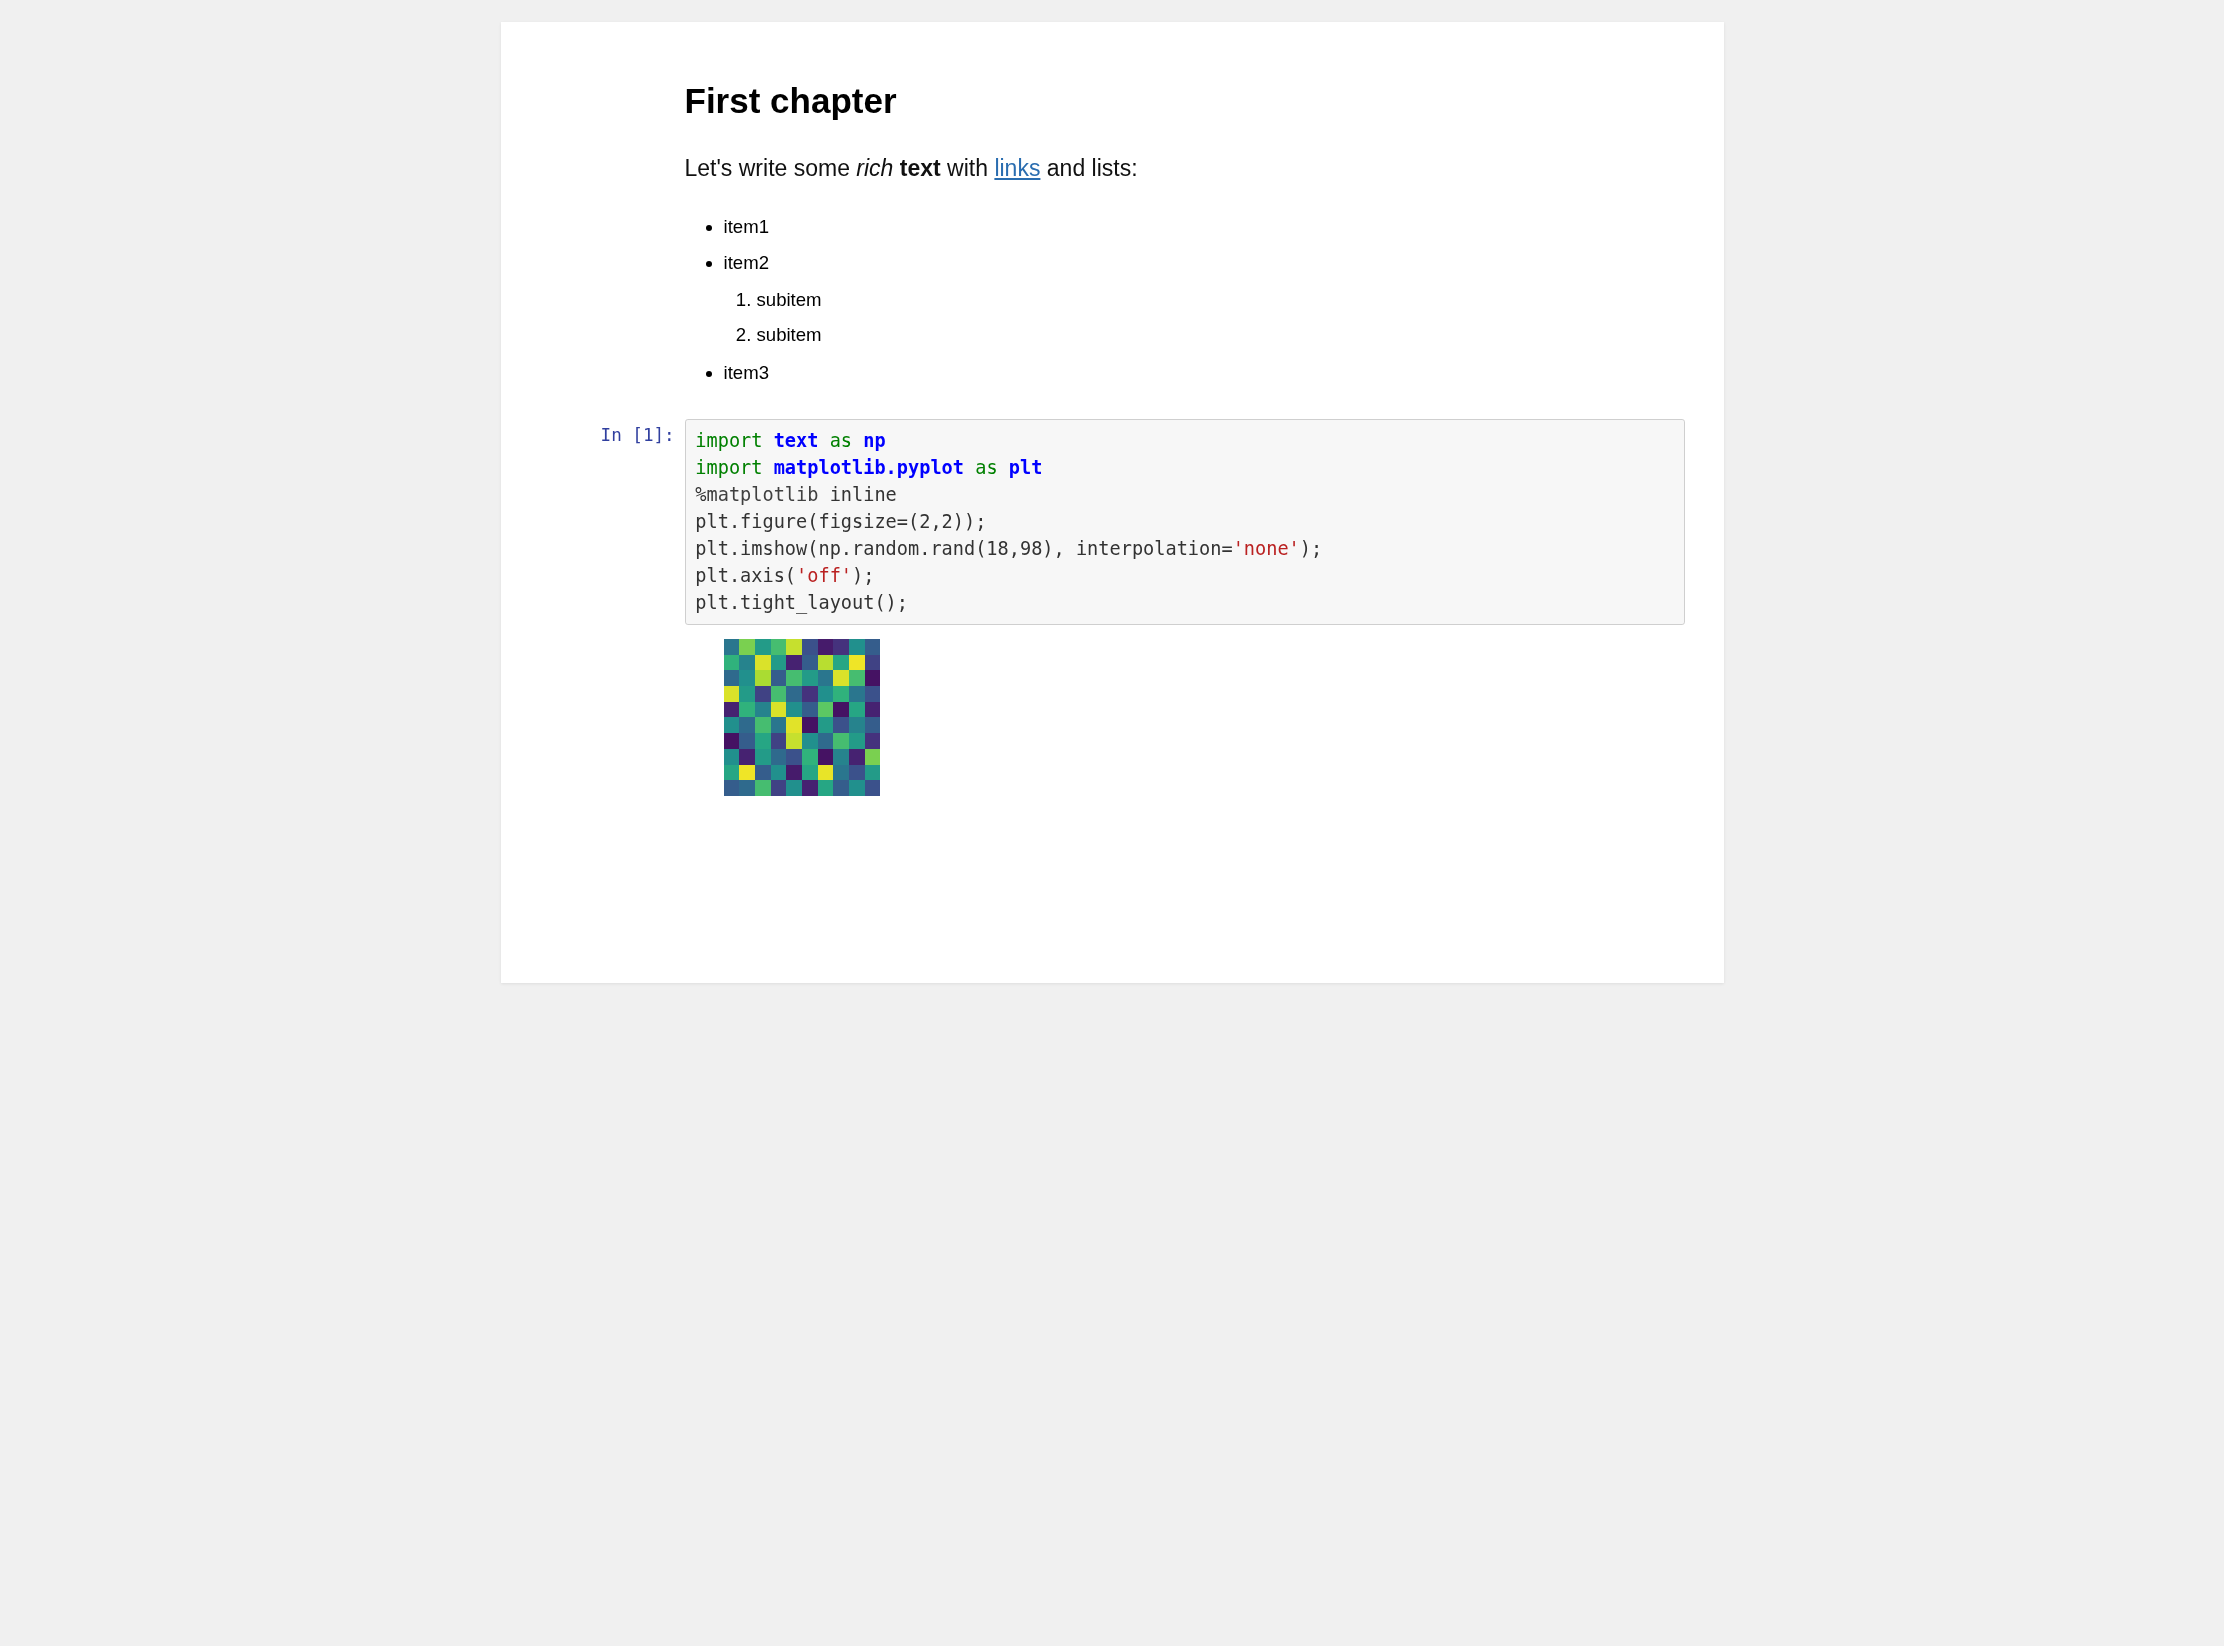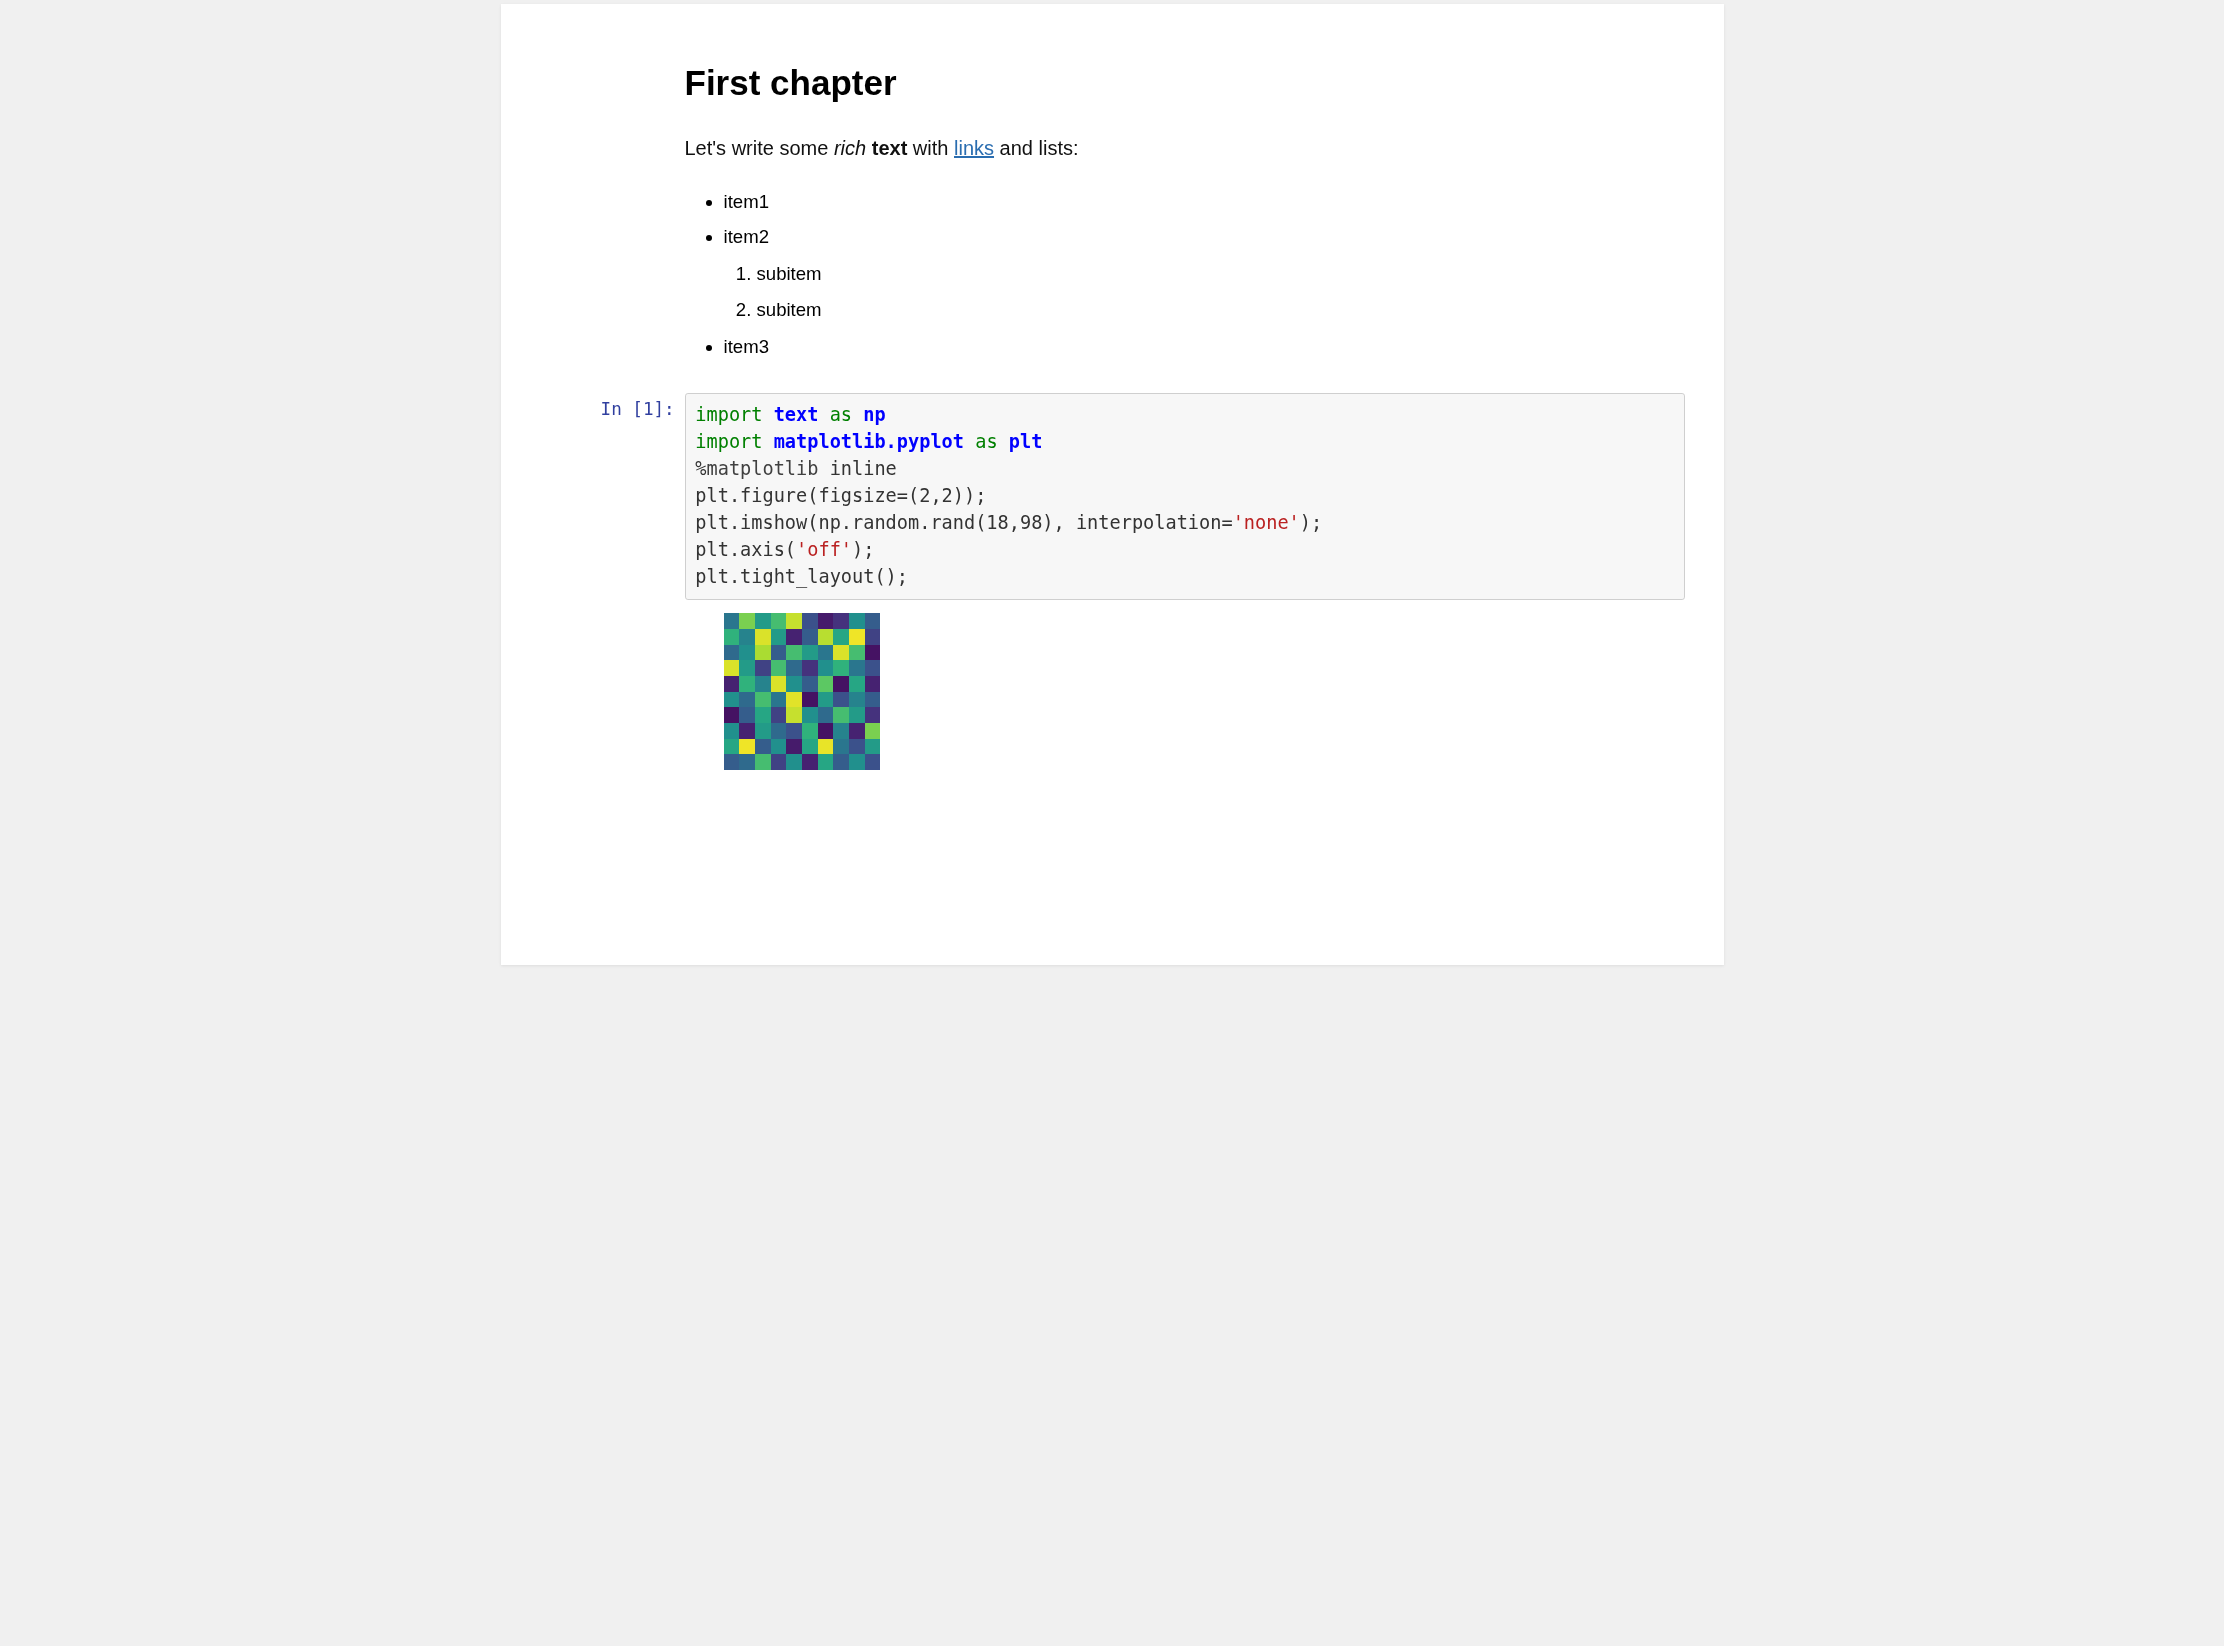--- a/index.html
+++ b/index.html
@@ -4,37 +4,37 @@
 <style>
   html, body {
     margin: 0;
     padding: 0;
     background: #f0f0f0;
     font-family: -apple-system, BlinkMacSystemFont, "Segoe UI", Helvetica, Arial, sans-serif;
   }
   .page-wrap {
     background: #fff;
     width: 1223px;
-    margin: 4px auto;
+    margin: 22px auto;
     box-shadow: 0 1px 2.9px rgba(0,0,0,0.08);
     padding: 39px 0 59px 0;
     min-height: 863px;
   }
   .content {
     margin-left: 184px;
     margin-right: 39px;
   }
   h1 {
     font-size: 35px;
     font-weight: 700;
     margin: 19.6px 0 29px 0;
     color: #000;
   }
   .intro {
-    font-size: 20px;
+    font-size: 23px;
     line-height: 1.6;
     color: #111;
   }
   .intro em { font-style: italic; }
   .intro strong { font-weight: 700; }
   .intro a { color: #2a6db0; text-decoration: underline; }
   ul.top-list {
     margin: 15.7px 0 29px 0;
     padding-left: 39px;
     font-size: 18.6px;

